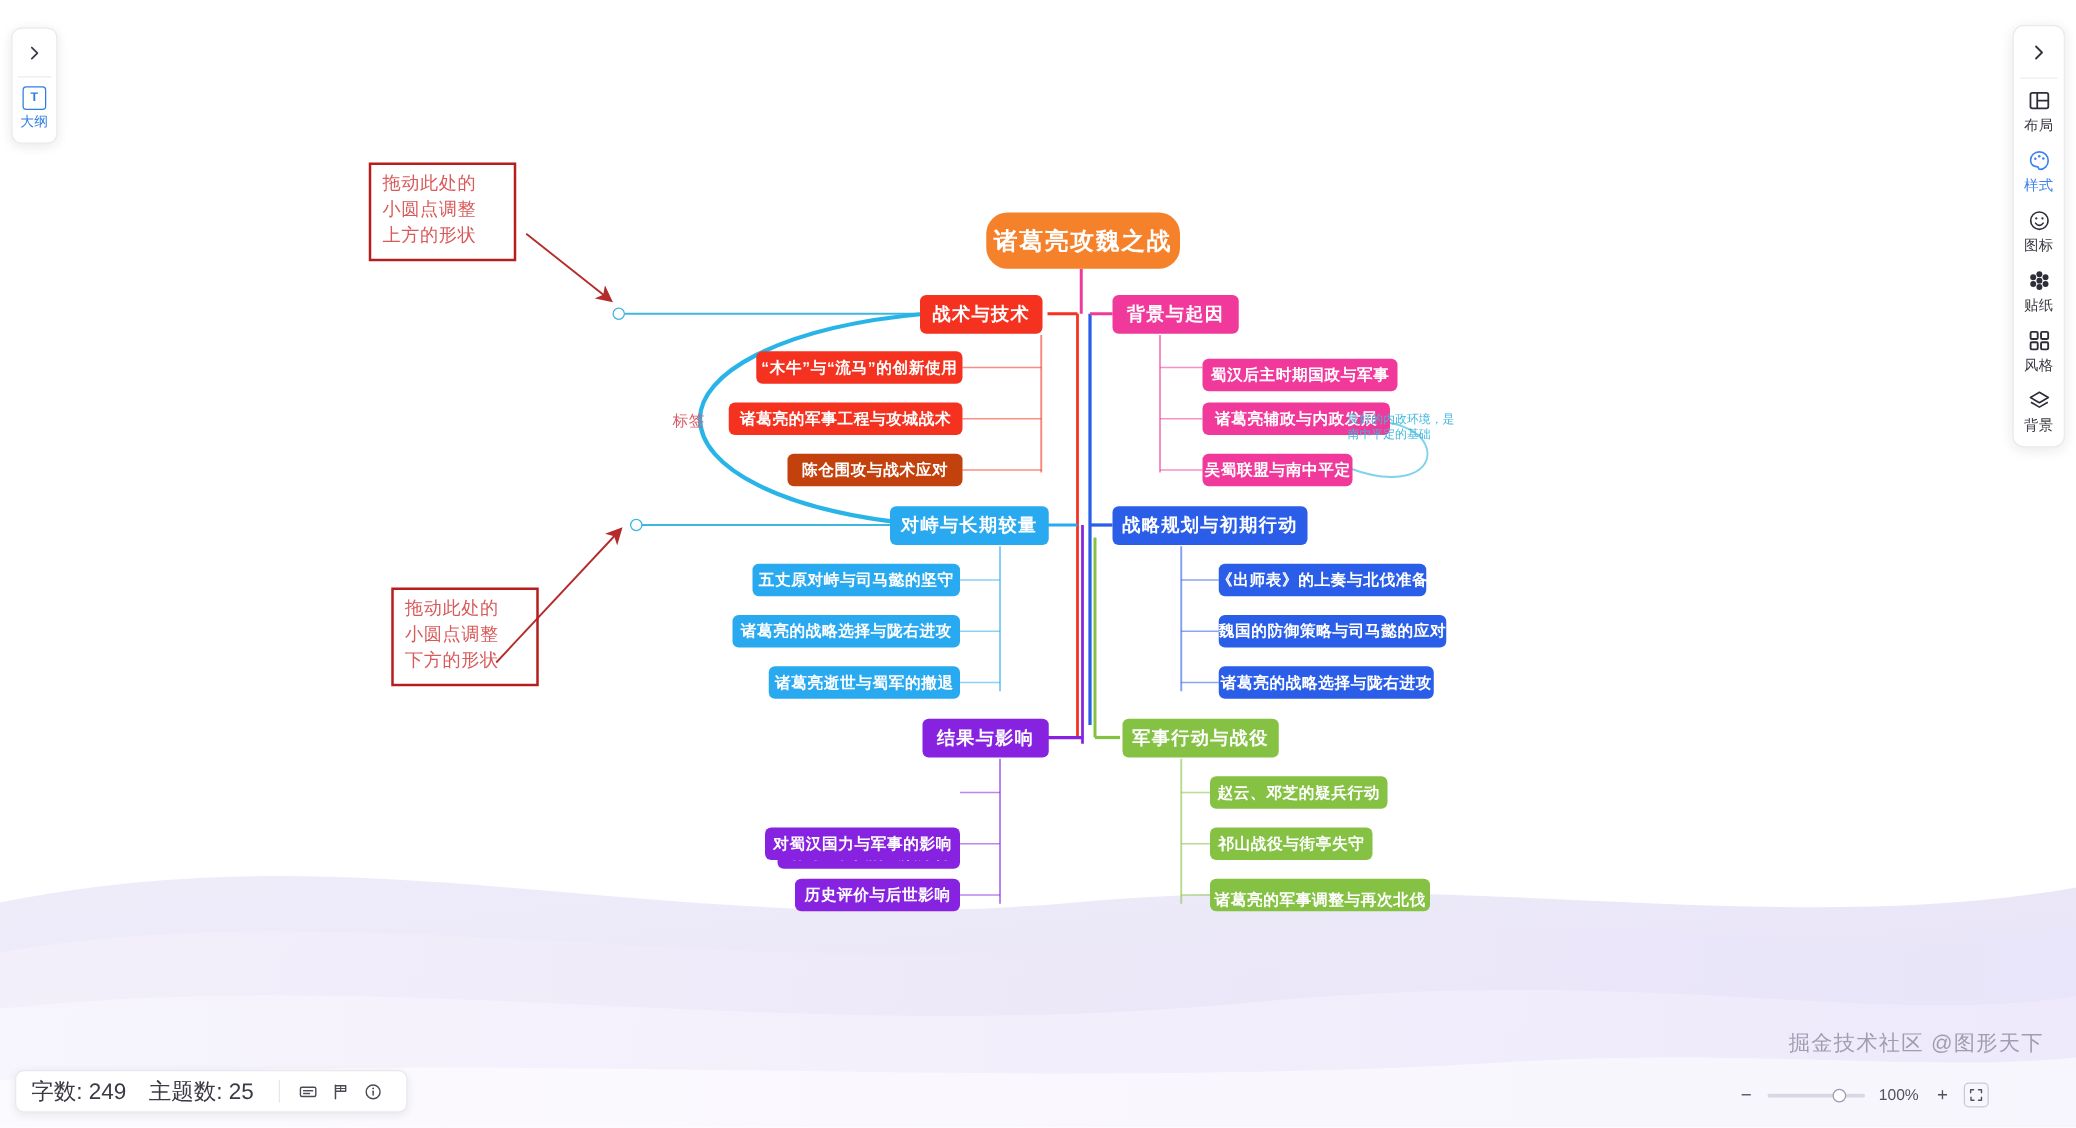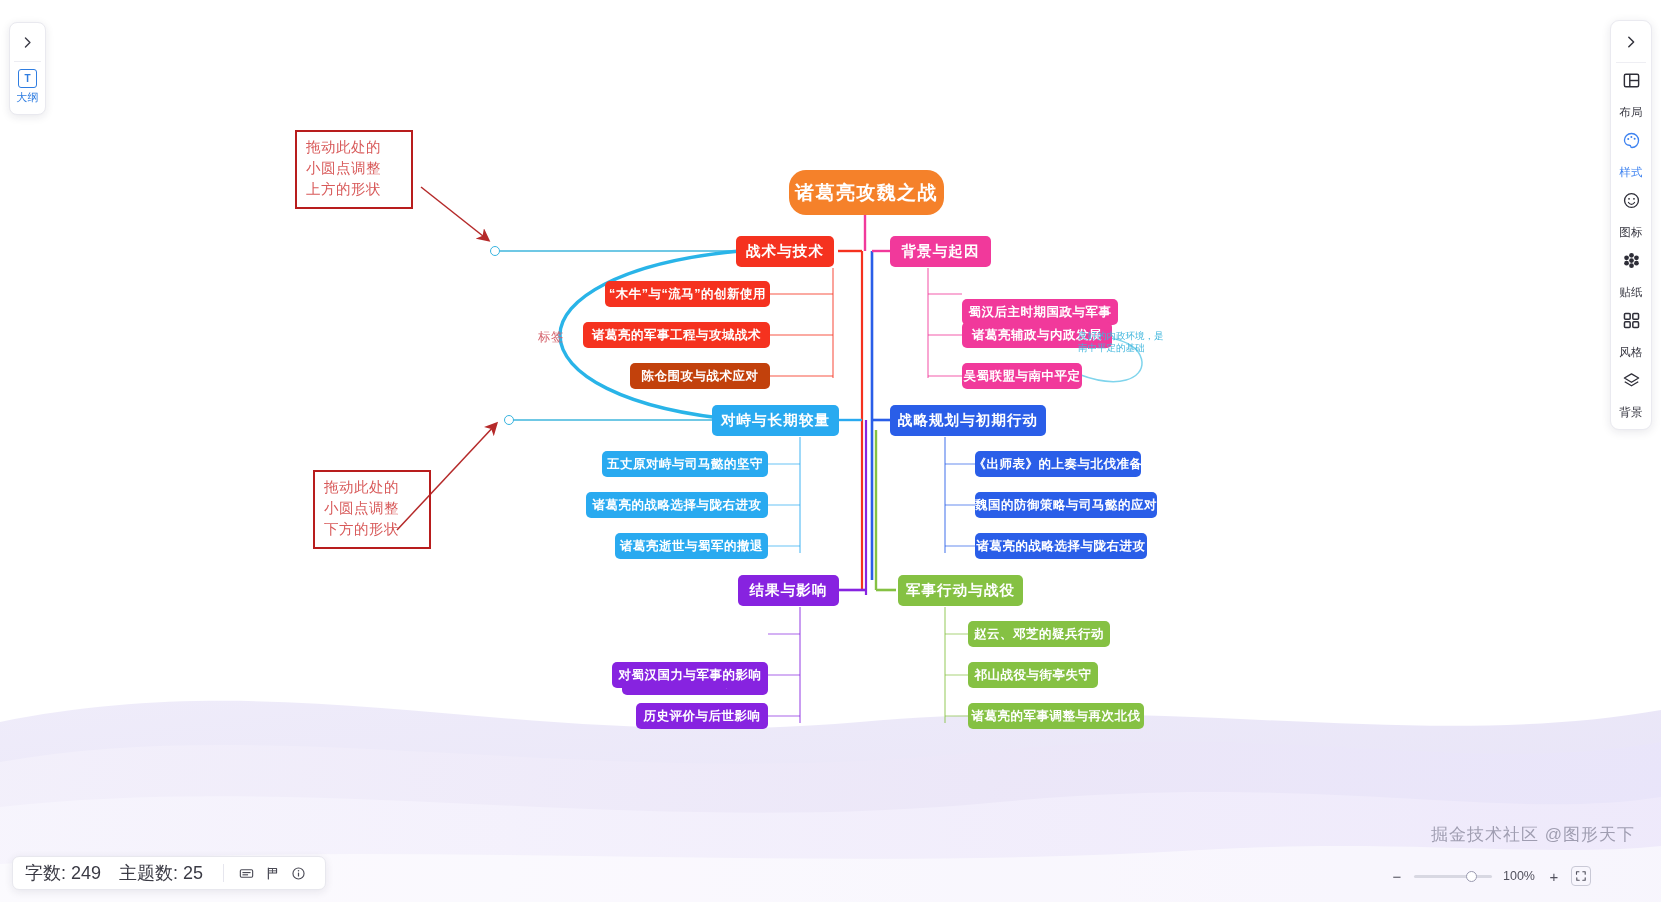--- a/index.html
+++ b/index.html
@@ -55,21 +55,21 @@
     display:flex; flex-direction:column; align-items:center;
     padding: 6px 0 9px 0;
     z-index: 40;
   }
   .rp-collapse { width:30px; height:30px; display:flex; align-items:center; justify-content:center;
     font-size:17px; color:#33333d; cursor:pointer; }
   .rp-sep { width:30px; height:1px; background:#eeeef3; margin: 5px 0 6px 0; }
   .rp-item { display:flex; flex-direction:column; align-items:center; cursor:pointer; margin-bottom: 9px; }
   .rp-item:last-child { margin-bottom:0; }
   .rp-ico { width:22px; height:22px; display:flex; align-items:center; justify-content:center; color:#2e2e38; }
-  .rp-lbl { font-size: 11.5px; color:#3a3a44; margin-top: 14px; letter-spacing:.2px; }
+  .rp-lbl { font-size: 11.5px; color:#3a3a44; margin-top: 2px; letter-spacing:.2px; }
   .rp-item.active .rp-ico { color:#3d82f0; }
   .rp-item.active .rp-lbl { color:#3d82f0; }
 
   
   .statusbar {
     position:absolute; left: 12px; bottom: 12px;
     height: 34px;
     background:#ffffff;
     border:1px solid #e8e8ee;
     border-radius:7px;
@@ -285,21 +285,21 @@
     <div class="node leaf" style="left:612px; top:662px; width:156px; height:26px; background:#8723e0;">
       <span>对蜀汉国力与军事的影响</span>
     </div>
     <div class="node leaf" style="left:636px; top:703px; width:132px; height:26px; background:#8723e0;">
       <span>历史评价与后世影响</span>
     </div>
 
     <div class="node main" style="left:890px; top:236px; width:101px; height:31px; background:#f1399b;">
       <span>背景与起因</span>
     </div>
-    <div class="node leaf" style="left:962px; top:299px; width:156px; height:26px; background:#f1399b;">
+    <div class="node leaf" style="left:962px; top:287px; width:156px; height:26px; background:#f1399b;">
       <span>蜀汉后主时期国政与军事</span>
     </div>
     <div class="node leaf" style="left:962px; top:322px; width:150px; height:26px; background:#f1399b;">
       <span>诸葛亮辅政与内政发展</span>
     </div>
     <div class="node leaf" style="left:962px; top:363px; width:120px; height:26px; background:#f1399b;">
       <span>吴蜀联盟与南中平定</span>
     </div>
 
     <div class="node main" style="left:890px; top:405px; width:156px; height:31px; background:#2a5ee8;">
@@ -317,21 +317,21 @@
 
     <div class="node main" style="left:898px; top:575px; width:125px; height:31px; background:#85c143;">
       <span>军事行动与战役</span>
     </div>
     <div class="node leaf" style="left:968px; top:621px; width:142px; height:26px; background:#85c143;">
       <span>赵云、邓芝的疑兵行动</span>
     </div>
     <div class="node leaf" style="left:968px; top:662px; width:130px; height:26px; background:#85c143;">
       <span>祁山战役与街亭失守</span>
     </div>
-    <div class="node leaf" style="left:968px; top:703px; width:176px; height:26px; background:#85c143;">
+    <div class="node leaf" style="left:968px; top:703px; width:176px; height:26px; background:#85c143;align-items:flex-end;">
       <span>诸葛亮的军事调整与再次北伐</span>
     </div>
 
     <div class="tag-label" style="left:538px; top:329px;">标签</div>
 
     <div class="bubble-text" style="left:1078px; top:330px;">良好的内政环境，是南中平定的基础</div>
 
     <div class="annot" style="left:295px; top:130px; width:118px;">
       <div>拖动此处的</div>
       <div>小圆点调整</div>

